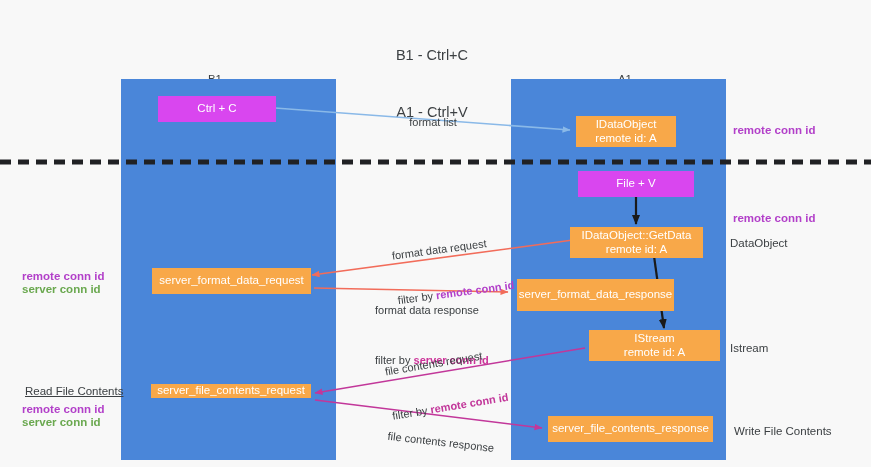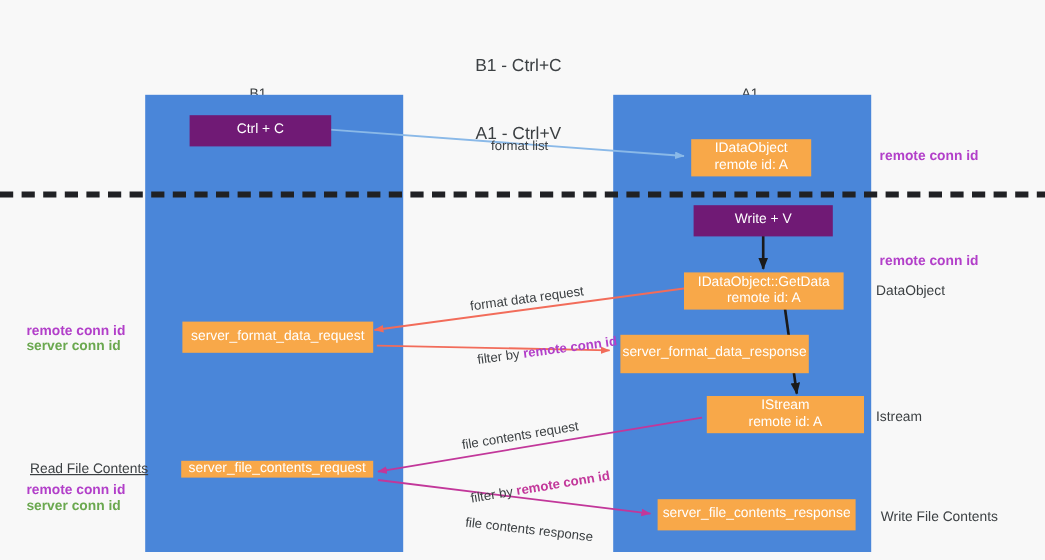--- a/index.html
+++ b/index.html
@@ -62,21 +62,21 @@
     flex-direction: column;
     align-items: center;
     justify-content: center;
     text-align: center;
     color: #ffffff;
     font-size: 11.5px;
     line-height: 13.5px;
     white-space: pre;
   }
   .box.orange { background: #f8a849; }
-  .box.green  { background: #701a75; }
+  .box.green  { background: #d946ef; }
   .box .l2 { font-size: 11.5px; }
 
   
   .lbl {
     position: absolute;
     font-size: 11.5px;
     line-height: 14px;
     white-space: pre;
     color: #3c4043;
   }
@@ -155,21 +155,21 @@
   <div class="box green" style="left:158px; top:96px; width:118px; height:26px;">
     <span>Ctrl + C</span>
   </div>
 
   <div class="box orange" style="left:576px; top:116px; width:100px; height:31px;">
     <span>IDataObject</span>
     <span class="l2">remote id: A</span>
   </div>
 
   <div class="box green" style="left:578px; top:171px; width:116px; height:26px;">
-    <span>Write + V</span>
+    <span>File + V</span>
   </div>
 
   <div class="box orange" style="left:570px; top:227px; width:133px; height:31px;">
     <span>IDataObject::GetData</span>
     <span class="l2">remote id: A</span>
   </div>
 
   <div class="box orange" style="left:152px; top:268px; width:159px; height:26px;">
     <span>server_format_data_request</span>
   </div>
@@ -193,20 +193,24 @@
 
   <div class="edge-lbl" style="left:397px; top:100px;">
     <span>format list</span>
   </div>
 
   <div class="edge-lbl" style="left:387px; top:219px; transform: rotate(-7.6deg);">
     <div>format data request</div>
     <div><span>filter by </span><span class="hl-purple">remote conn id</span></div>
   </div>
 
+  <div class="edge-lbl" style="left:375px; top:273px;">
+    <div>format data response</div>
+    <div style="margin-top:5px;"><span>filter by </span><span class="hl-pink">server conn id</span></div>
+  </div>
 
   <div class="edge-lbl" style="left:379px; top:335px; transform: rotate(-9.4deg);">
     <div>file contents request</div>
     <div><span>filter by </span><span class="hl-magenta">remote conn id</span></div>
   </div>
 
   <div class="edge-lbl" style="left:392px; top:399px; transform: rotate(6.6deg);">
     <div>file contents response</div>
     
   </div>

